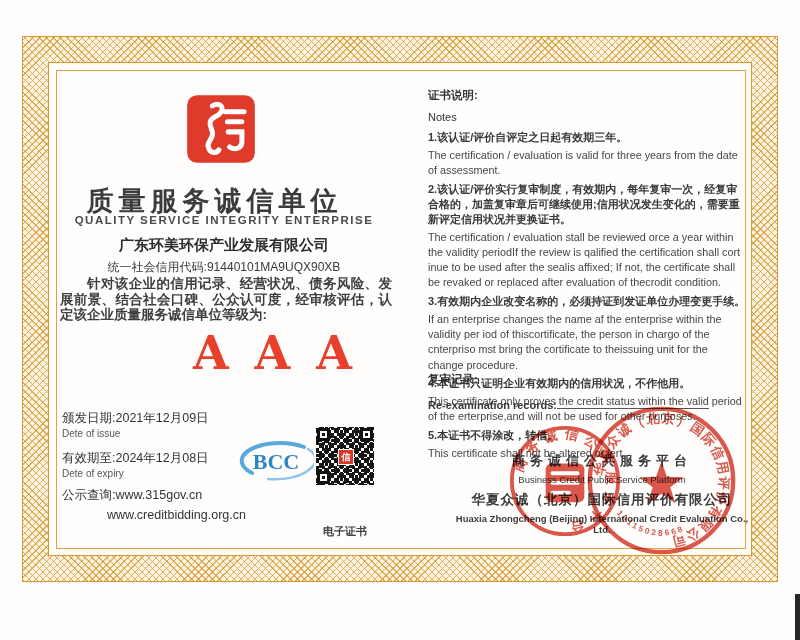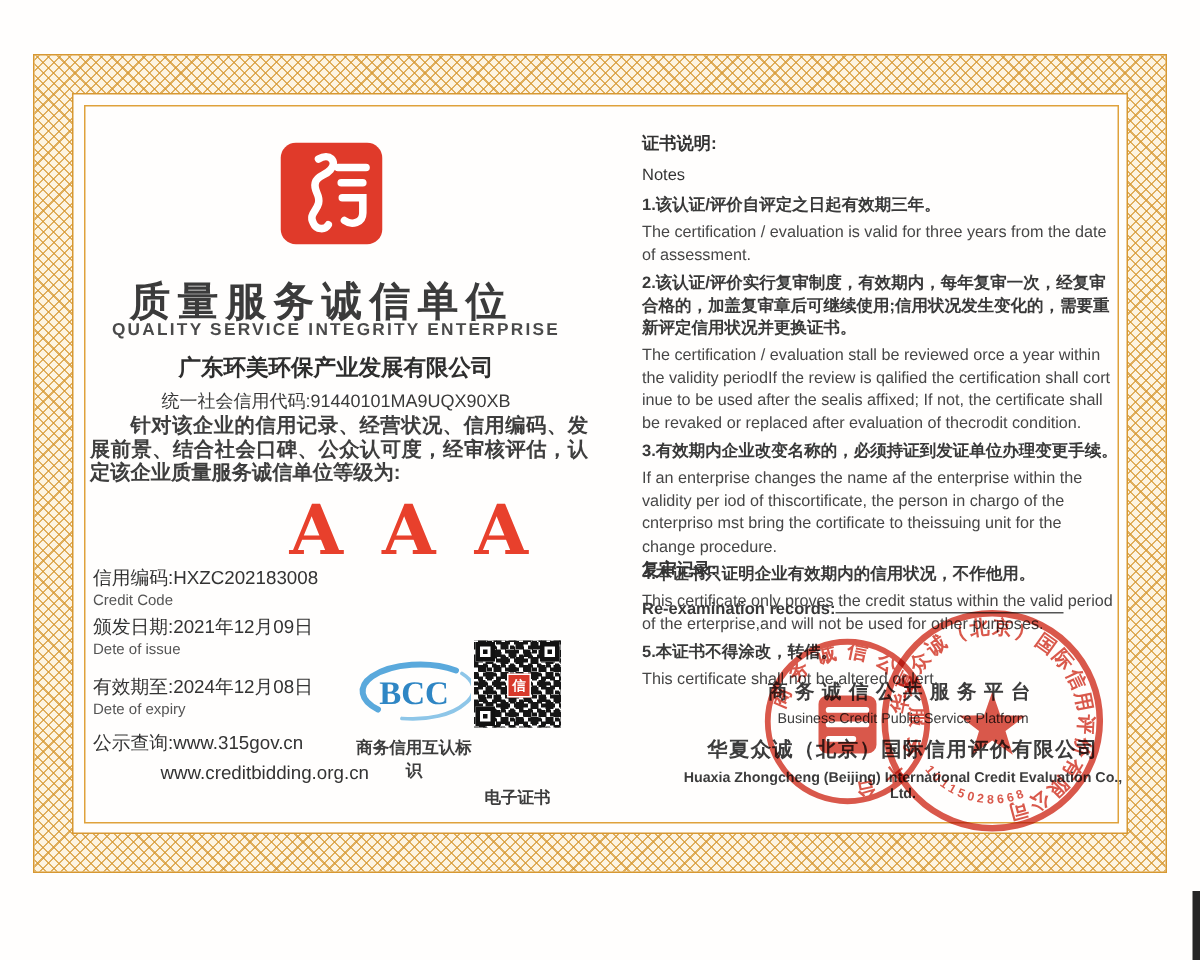--- a/index.html
+++ b/index.html
@@ -96,46 +96,41 @@
     <rect x="3" y="3" width="94" height="94" rx="14" fill="#e03a2a"></rect>
     <path d="M38,18 c10,-6 18,2 11,10 c-5,6 -12,5 -14,12 c-2,8 5,11 3,19 c-2,8 -9,10 -5,18 c3,7 11,7 14,2" fill="none" stroke="#fff" stroke-width="7" stroke-linecap="round"></path>
     <path d="M56,26 h26 M59,40 h20 M60,54 h19 v14 c0,9 -10,12 -17,7" fill="none" stroke="#fff" stroke-width="7" stroke-linecap="round"></path>
   </svg>
 
   <div class="title">质量服务诚信单位</div>
   <div class="subtitle">QUALITY SERVICE INTEGRITY ENTERPRISE</div>
   <div class="company">广东环美环保产业发展有限公司</div>
   <div class="uscc">统一社会信用代码:91440101MA9UQX90XB</div>
 
-  <div class="statement">针对该企业的信用记录、经营状况、信用编码、发展前景、结合社会口碑、公众认可度，经审核评估，认定该企业质量服务诚信单位等级为:</div>
+  <div class="statement">针对该企业的信用记录、经营状况、债务风险、发展前景、结合社会口碑、公众认可度，经审核评估，认定该企业质量服务诚信单位等级为:</div>
   <div class="grade">AAA</div>
 
-  <div class="field f-code">
-    <div class="zh">信用编码:HXZC202183008</div>
-    <div class="en">Credit Code</div>
-  </div>
   <div class="field f-issue">
     <div class="zh">颁发日期:2021年12月09日</div>
     <div class="en">Dete of issue</div>
   </div>
   <div class="field f-expiry">
     <div class="zh">有效期至:2024年12月08日</div>
     <div class="en">Dete of expiry</div>
   </div>
   <div class="field f-pub">
     <div class="zh">公示查询:www.315gov.cn</div>
     <div class="url2">www.creditbidding.org.cn</div>
   </div>
 
   <svg class="bcc" viewBox="0 0 76 44">
     <path d="M14,34 A34,17 0 0 1 10,12 A40,20 0 0 1 66,8" fill="none" stroke="#5aa9dc" stroke-width="4" stroke-linecap="round"></path>
     <path d="M70,10 A34,17 0 0 1 72,30 A40,20 0 0 1 30,40" fill="none" stroke="#8ec6e8" stroke-width="2.5" stroke-linecap="round"></path>
     <text x="38" y="30" text-anchor="middle" font-size="22" font-weight="bold" fill="#2f86c4" font-family="Liberation Serif, DejaVu Serif, serif">BCC</text>
   </svg>
-  <div class="bcc-label">商务信用互认标识</div>
 
   <div class="qr">
     <div class="finder f-tl"></div>
     <div class="finder f-tr"></div>
     <div class="finder f-bl"></div>
     <div class="qmark">信</div>
   </div>
   <div class="qr-label">电子证书</div>
 
   <div class="notes">

